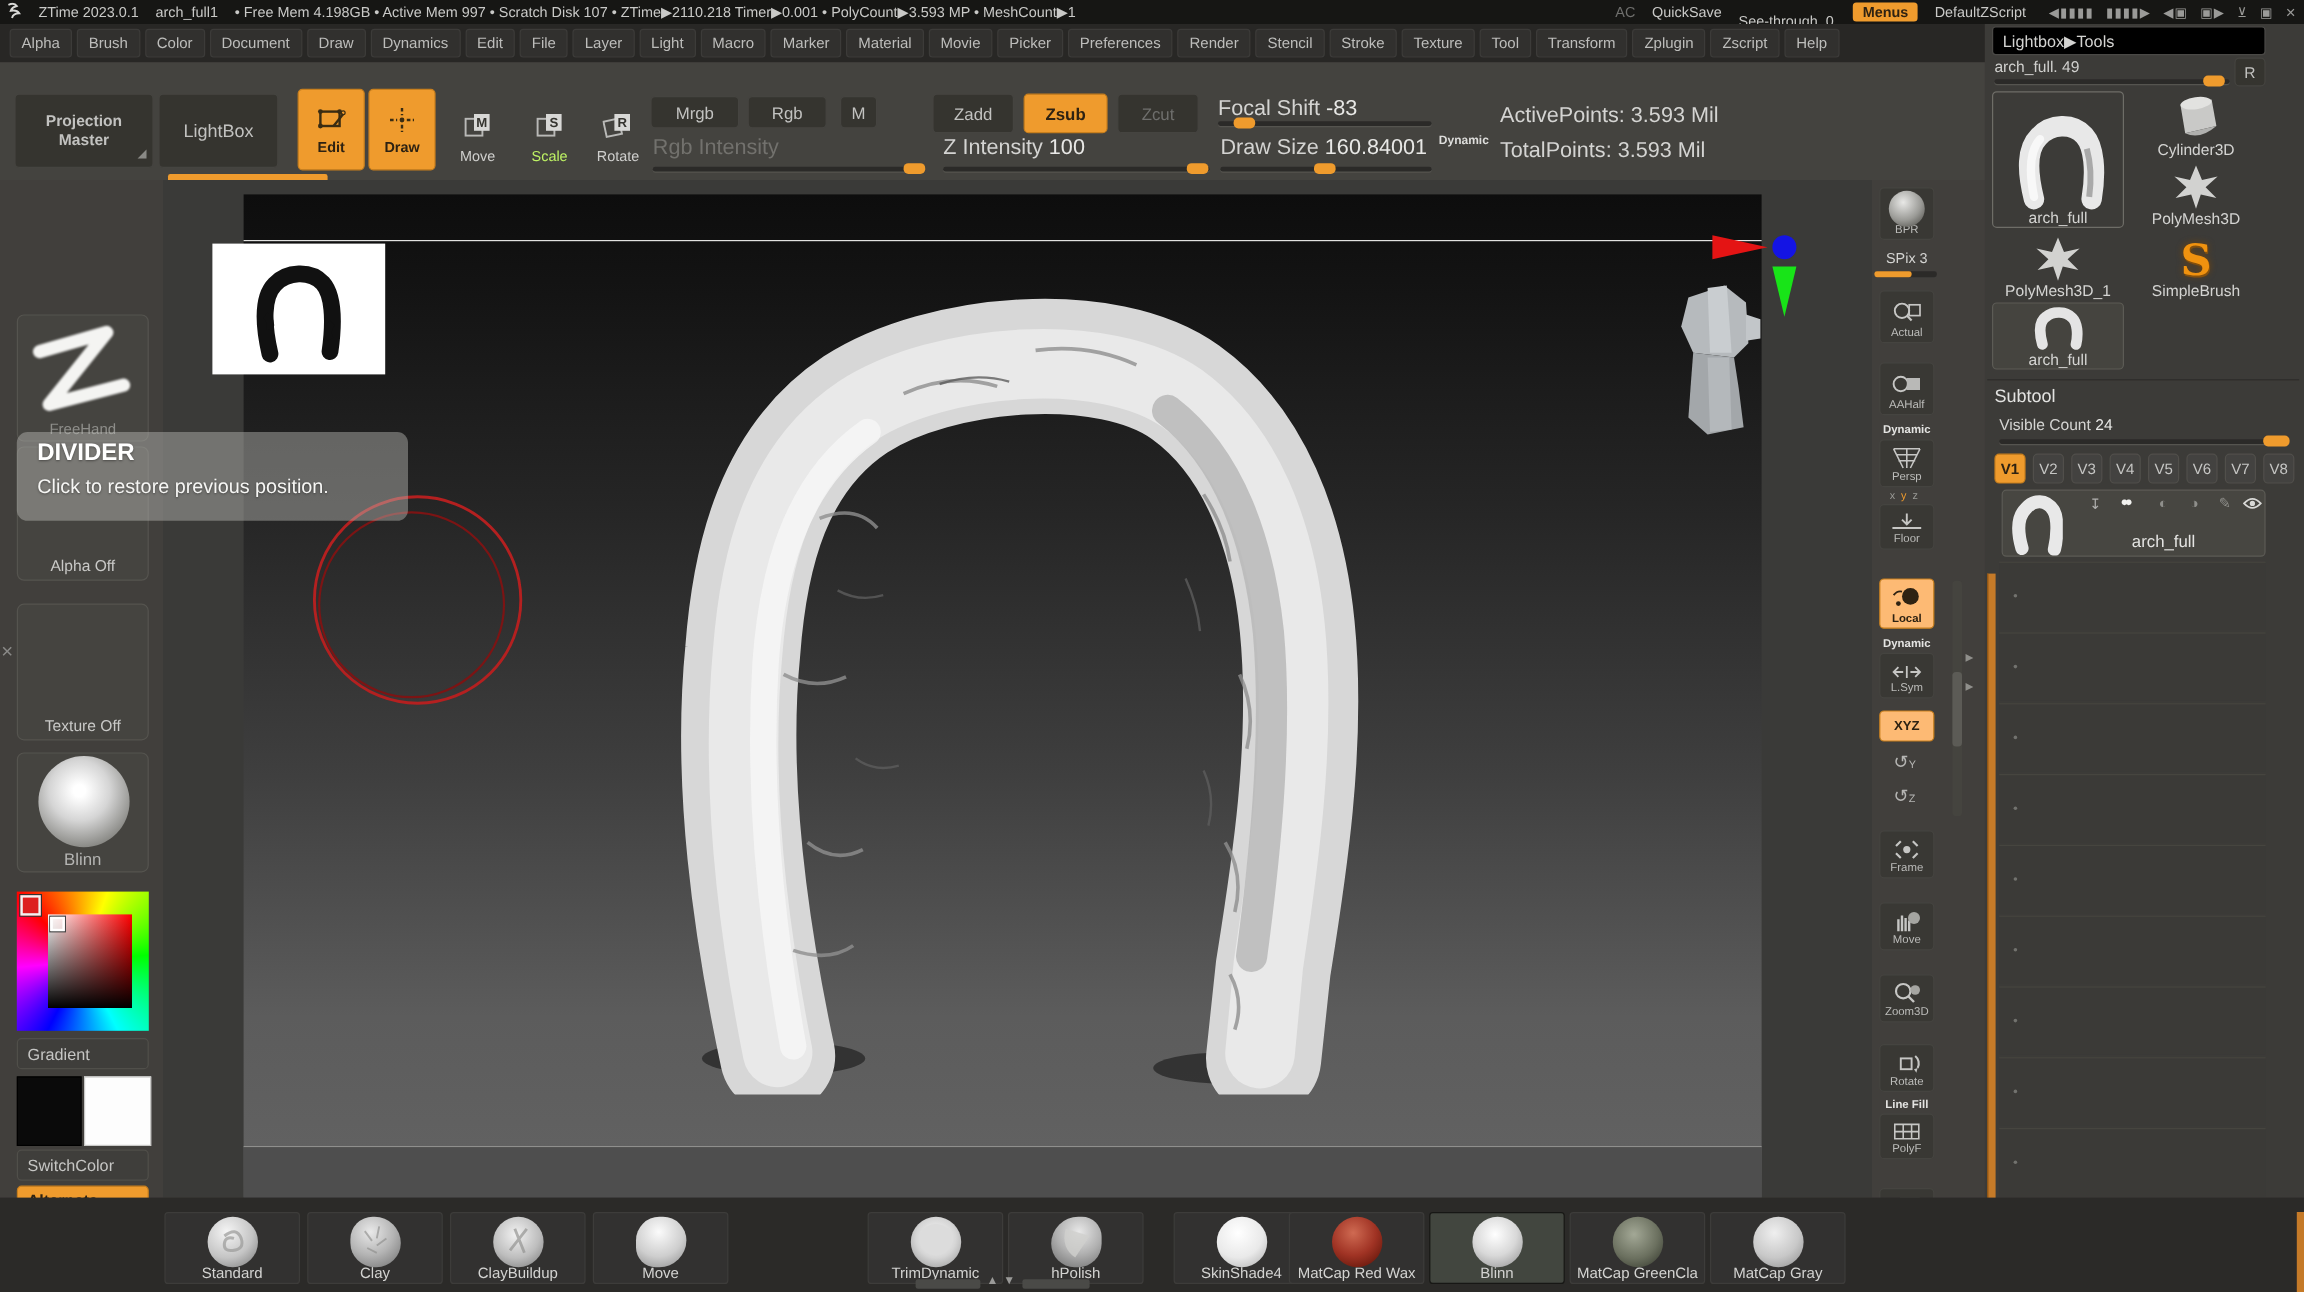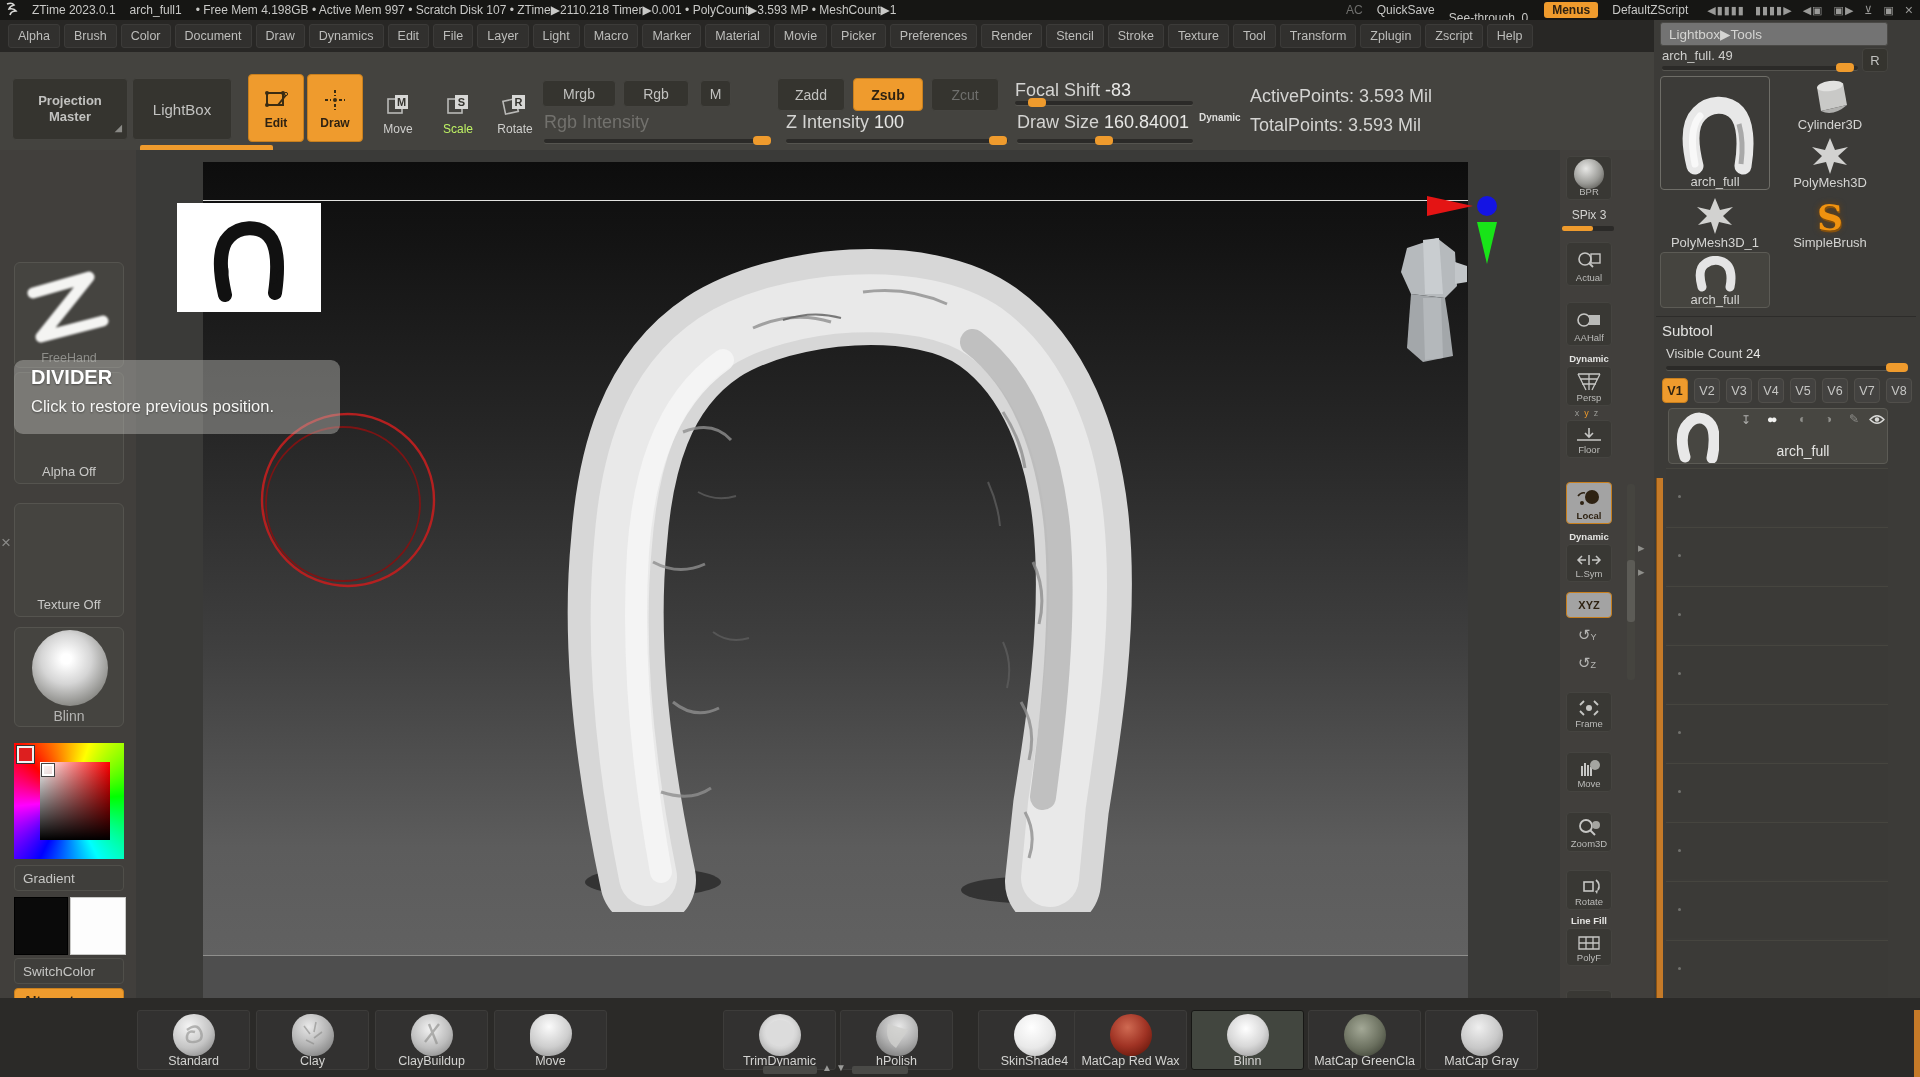--- a/index.html
+++ b/index.html
@@ -38,21 +38,21 @@
   .ltbtn{position:absolute;background:#3f3e3b;border:1px solid #504f4a;border-radius:4px;font-size:13.5px;
          color:#c6c6c4;display:flex;align-items:center;padding-left:8px;box-sizing:border-box;}
   
   #viewport{position:absolute;left:136px;top:150px;width:1424px;height:848px;background:#3a3a38;}
   #document{position:absolute;left:67px;top:12px;width:1265px;height:836px;
             background:linear-gradient(180deg,#0d0d0d 0%,#141414 10%,#262626 32%,#3f3f3f 58%,#5c5c5c 82%,#616161 95%,#545454 100%);}
   
   .rs-btn{position:absolute;left:1566px;width:46px;background:#393834;border:1px solid #454440;border-radius:4px;
           box-sizing:border-box;display:flex;flex-direction:column;align-items:center;justify-content:flex-end;}
   .rs-btn .rs-label{font-size:9.5px;color:#bcbcba;line-height:12px;padding-bottom:1px;white-space:nowrap;}
-  .rs-btn.orange{background:#a3a3a3;border-color:#c87f1d;}
+  .rs-btn.orange{background:#fdba74;border-color:#c87f1d;}
   .rs-btn.orange .rs-label{color:#2e2212;font-weight:bold;}
   .rs-minilbl{position:absolute;left:1562px;width:54px;text-align:center;font-size:9.5px;font-weight:bold;color:#e4e4e2;}
   
   #rightpanel{position:absolute;left:1654px;top:20px;width:266px;height:1057px;background:#3c3b38;}
   .tp-label{position:absolute;text-align:center;font-size:13px;color:#d4d4d2;white-space:nowrap;overflow:hidden;}
   .tool-tile{position:absolute;display:flex;flex-direction:column;align-items:center;justify-content:flex-end;box-sizing:border-box;}
   .tab{position:absolute;top:378px;width:26px;height:25px;background:#434240;border:1px solid #514f4b;border-radius:4px;
        font-size:12.5px;color:#c6c6c4;display:flex;align-items:center;justify-content:center;box-sizing:border-box;}
   .tab.active{background:#ef9b2d;border-color:#c87f1d;color:#2e2212;font-weight:bold;}
   .st-empty{position:absolute;left:1666px;width:222px;height:57px;background:#3b3a37;border-top:1px solid #46453f;box-sizing:border-box;}
@@ -388,21 +388,21 @@
     <span class="rs-label" style="color:#caa26a">Ghost</span>
   </div>
 
   <div class="abs" style="left:1627px;top:484px;width:8px;height:196px;background:#45443f;border-radius:3px">
     <div style="position:absolute;left:0;top:76px;width:8px;height:62px;background:#5c5b56;border-radius:3px"></div>
   </div>
   <div class="abs" style="left:1638px;top:540px;font-size:13px;color:#8f8f8b">▸</div>
   <div class="abs" style="left:1638px;top:564px;font-size:13px;color:#8f8f8b">▸</div>
 
   <div id="rightpanel"></div>
-  <div class="abs" style="left:1660px;top:22px;width:228px;height:24px;background:#737373;border:1px solid #4a4946;border-radius:3px;display:flex;align-items:center;padding-left:8px;box-sizing:border-box;font-size:13.5px;color:#d4d4d2">Lightbox▶Tools</div>
+  <div class="abs" style="left:1660px;top:22px;width:228px;height:24px;background:#000000;border:1px solid #4a4946;border-radius:3px;display:flex;align-items:center;padding-left:8px;box-sizing:border-box;font-size:13.5px;color:#d4d4d2">Lightbox▶Tools</div>
 
   <div class="abs" style="left:1662px;top:48px;font-size:13px;color:#cfcfcd">arch_full. 49</div>
   <div class="track" style="left:1662px;top:66px;width:196px"></div>
   <div class="handle" style="left:1836px;top:63px"></div>
   <div class="btn abs" style="left:1862px;top:48px;width:26px;height:24px;font-size:13px">R</div>
 
   <div class="tool-tile" style="left:1660px;top:76px;width:110px;height:114px;background:linear-gradient(180deg,#5e5e5b,#35353
 2);border:1px solid #6e6d67;border-radius:4px">
     <svg width="84" height="86" viewBox="0 0 84 86" style="margin-bottom:-2px">
       <path d="M22 76 C 16 52 16 34 26 24 C 36 13 54 12 64 23 C 72 32 74 52 70 76" fill="none" stroke="#e8e8e8" stroke-width="17" stroke-linecap="round"></path>

